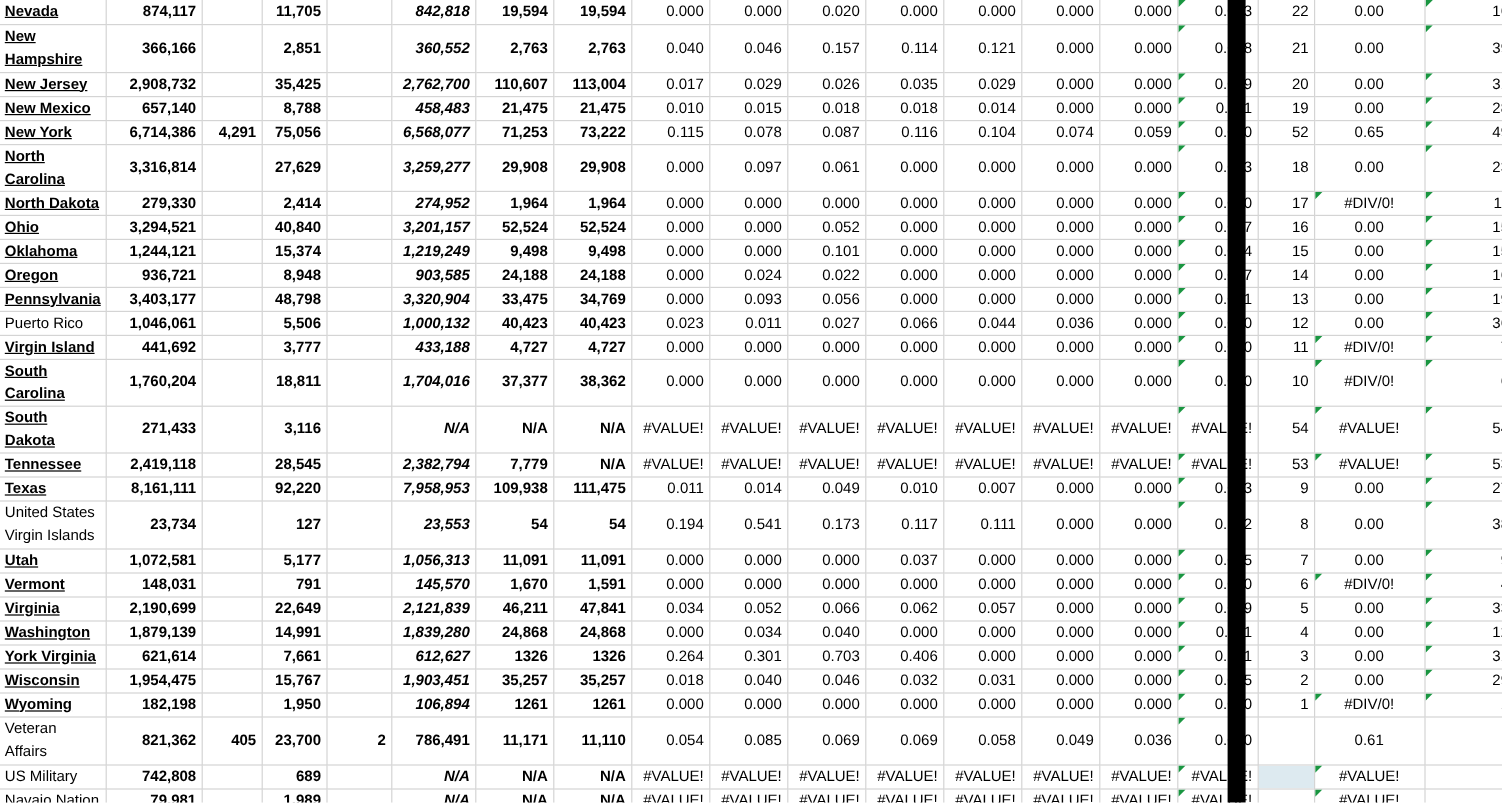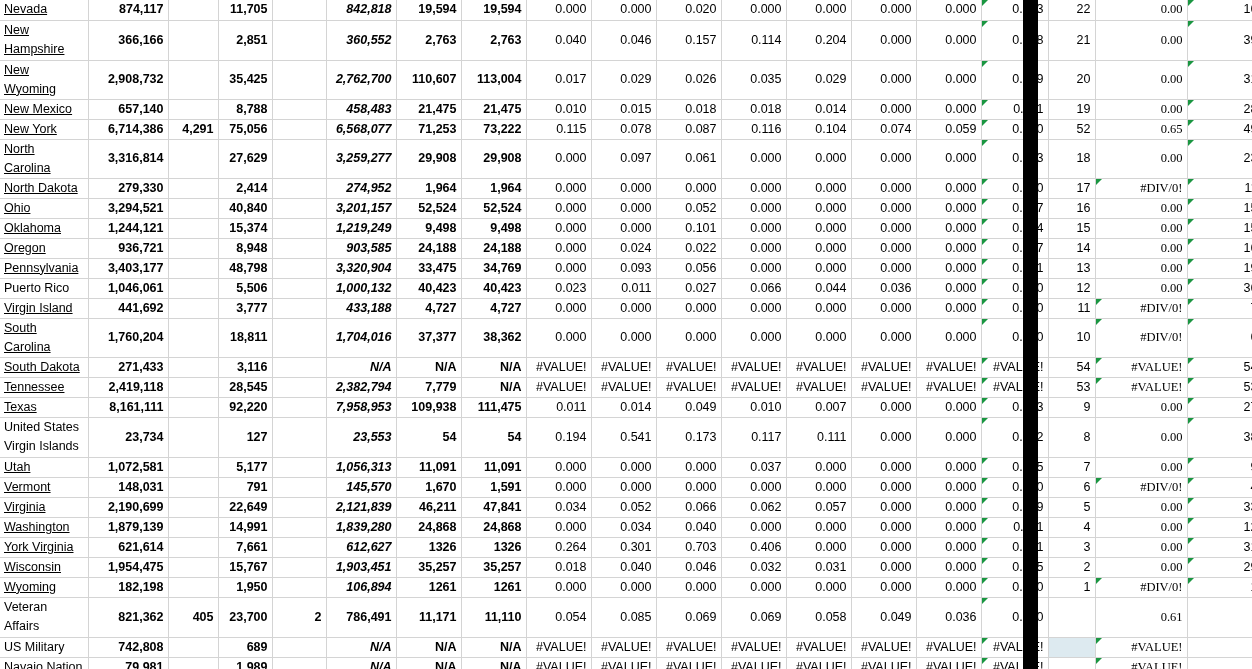--- a/index.html
+++ b/index.html
@@ -29,26 +29,26 @@
     white-space:normal;
     line-height:19px;
     vertical-align:middle;
     position:relative;
   }
   
   .c-name{text-align:left;}
   .c-num{text-align:right;}
   .c-dec{text-align:right;}
   .c-rank{text-align:right;}
-  .c-pct{text-align:right;font-family:Liberation Serif, serif;}
+  .c-pct{text-align:center;}
   .c-last{text-align:right;}
 
   .bold{font-weight:bold;}
   .ital{font-style:italic;font-weight:bold;}
-  .link{ text-decoration:underline; }
+  .link{ text-decoration:underline;font-weight:bold; }
   .namebold{font-weight:normal;}
   .plain{font-weight:normal;}
 
   
   .tri::before{
     content:"";
     position:absolute;
     top:0; left:0;
     width:0;height:0;
     border-top:6px solid #1a9641;
@@ -122,30 +122,30 @@
           <td class="c-num"><span></span></td>
           <td class="c-num"><span class="bold">2,851</span></td>
           <td class="c-num"><span></span></td>
           <td class="c-num"><span class="ital">360,552</span></td>
           <td class="c-num"><span class="bold">2,763</span></td>
           <td class="c-num"><span class="bold">2,763</span></td>
           <td class="c-dec"><span>0.040</span></td>
           <td class="c-dec"><span>0.046</span></td>
           <td class="c-dec"><span>0.157</span></td>
           <td class="c-dec"><span>0.114</span></td>
-          <td class="c-dec"><span>0.204</span></td>
+          <td class="c-dec"><span>0.121</span></td>
           <td class="c-dec"><span>0.000</span></td>
           <td class="c-dec"><span>0.000</span></td>
           <td class="c-dec tri"><span>0.068</span></td>
           <td class="c-rank"><span>21</span></td>
           <td class="c-pct"><span>0.00</span></td>
           <td class="c-last tri"><span>39</span></td>
         </tr>
         <tr style="height: 20px;">
-          <td class="c-name"><span class="link">New Wyoming</span></td>
+          <td class="c-name"><span class="link">New Jersey</span></td>
           <td class="c-num"><span class="bold">2,908,732</span></td>
           <td class="c-num"><span></span></td>
           <td class="c-num"><span class="bold">35,425</span></td>
           <td class="c-num"><span></span></td>
           <td class="c-num"><span class="ital">2,762,700</span></td>
           <td class="c-num"><span class="bold">110,607</span></td>
           <td class="c-num"><span class="bold">113,004</span></td>
           <td class="c-dec"><span>0.017</span></td>
           <td class="c-dec"><span>0.029</span></td>
           <td class="c-dec"><span>0.026</span></td>

